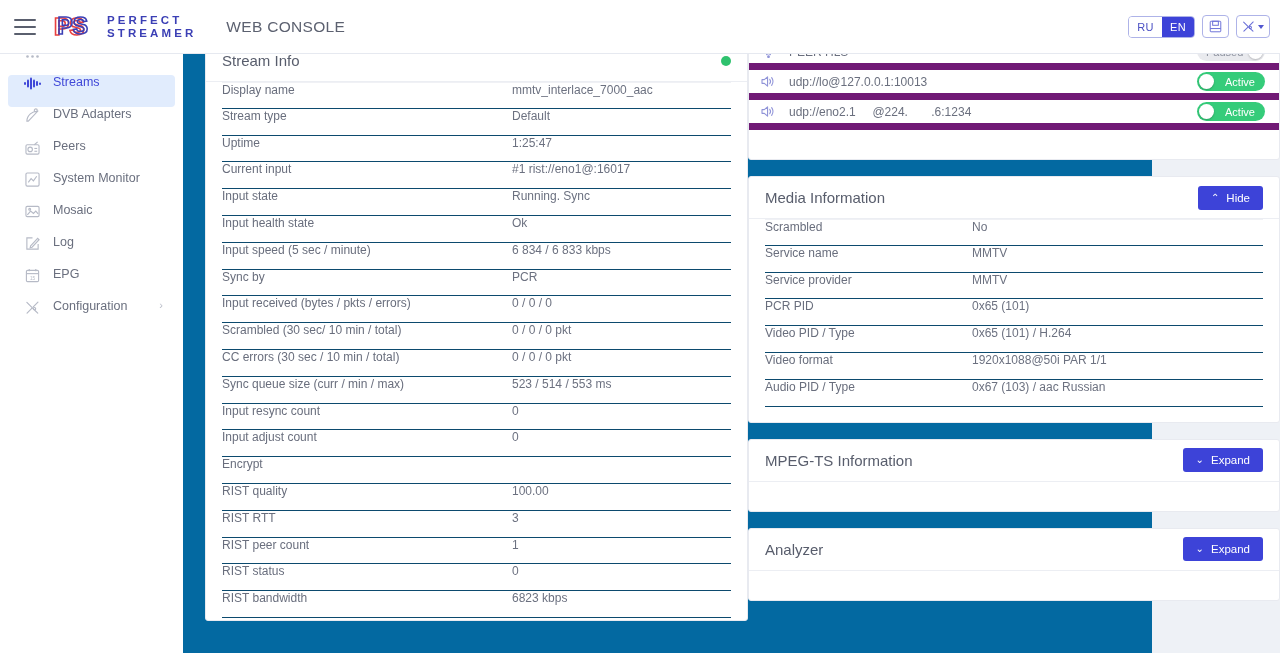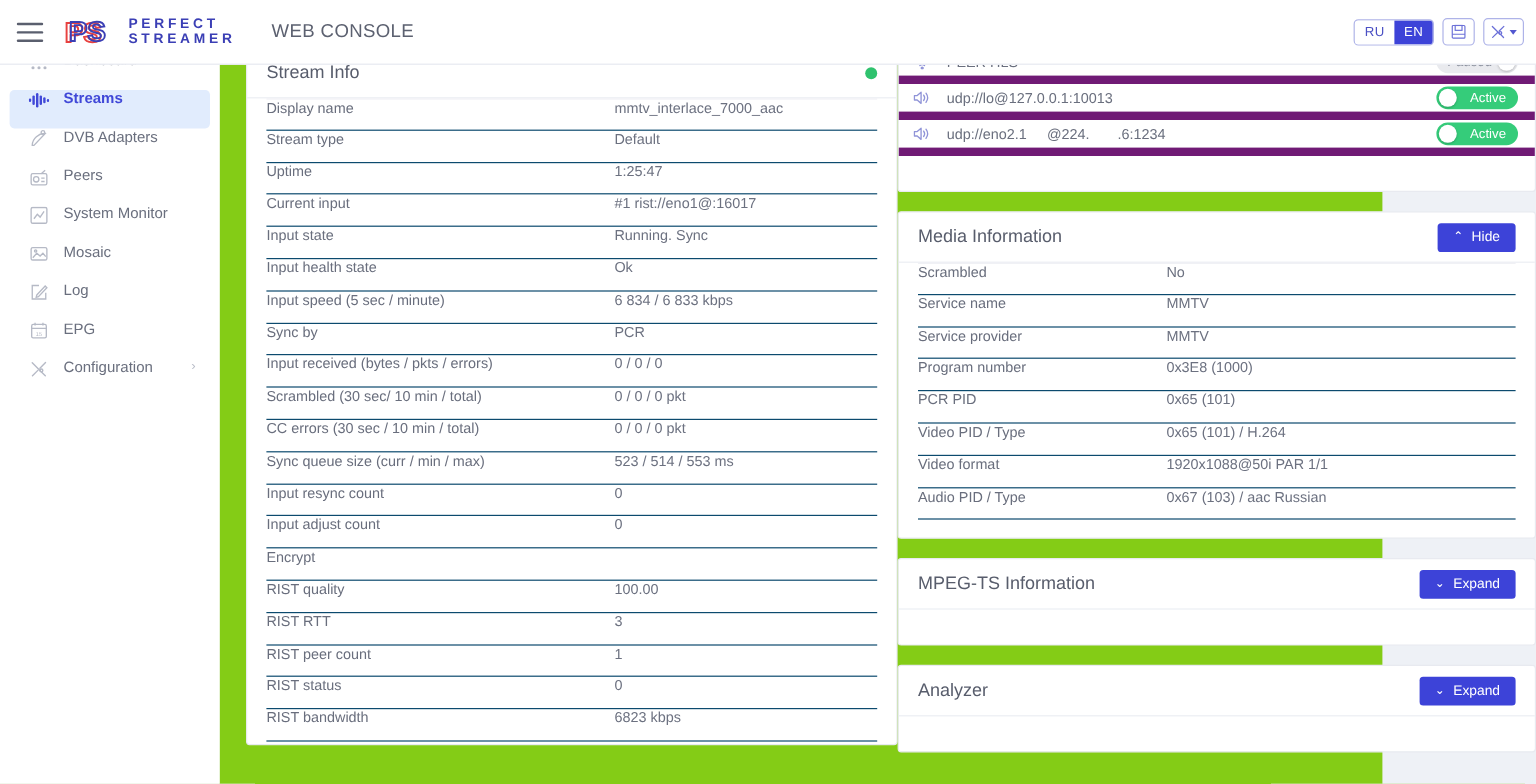--- a/index.html
+++ b/index.html
@@ -85,29 +85,29 @@
     cursor: pointer;
     color: #6a6f7e;
     font-size: 12.5px;
     position: relative;
   }
   .nav-item .nav-ico {
     width: 17px; height: 17px; margin-right: 12px;
     display: flex; align-items: center; justify-content: center;
     color: #b6bac6; flex: 0 0 17px;
   }
-  .nav-item.active { background: #e1ecfd; color: #4048d8; font-weight: bold; }
+  .nav-item.active { background: #e1ecfd; color: #4048d8; font-weight: normal; }
   .nav-item.active .nav-ico { color: #4048d8; }
   .nav-chevron { margin-left: auto; margin-right: 12px; color: #b9bdc8; font-size: 11px; }
 
   
   .content {
     position: absolute; top: 39px; left: 183px;
     width: 969px; height: 614px;
-    background: #84cc16;
+    background: #0369a1;
   }
   .col-left {
     position: absolute; left: 22px; top: 0; width: 543px; height: 614px;
   }
   .col-right {
     position: absolute; left: 565px; top: 0; width: 532px; height: 614px;
   }
 
   .card {
     background: #ffffff;
@@ -508,24 +508,20 @@
           </div>
         <div class="kv-row">
             <div class="kv-key">Service name</div>
             <div class="kv-val">MMTV</div>
           </div>
         <div class="kv-row">
             <div class="kv-key">Service provider</div>
             <div class="kv-val">MMTV</div>
           </div>
         <div class="kv-row">
-            <div class="kv-key">Program number</div>
-            <div class="kv-val">0x3E8 (1000)</div>
-          </div>
-        <div class="kv-row">
             <div class="kv-key">PCR PID</div>
             <div class="kv-val">0x65 (101)</div>
           </div>
         <div class="kv-row">
             <div class="kv-key">Video PID / Type</div>
             <div class="kv-val">0x65 (101) / H.264</div>
           </div>
         <div class="kv-row">
             <div class="kv-key">Video format</div>
             <div class="kv-val">1920x1088@50i PAR 1/1</div>

